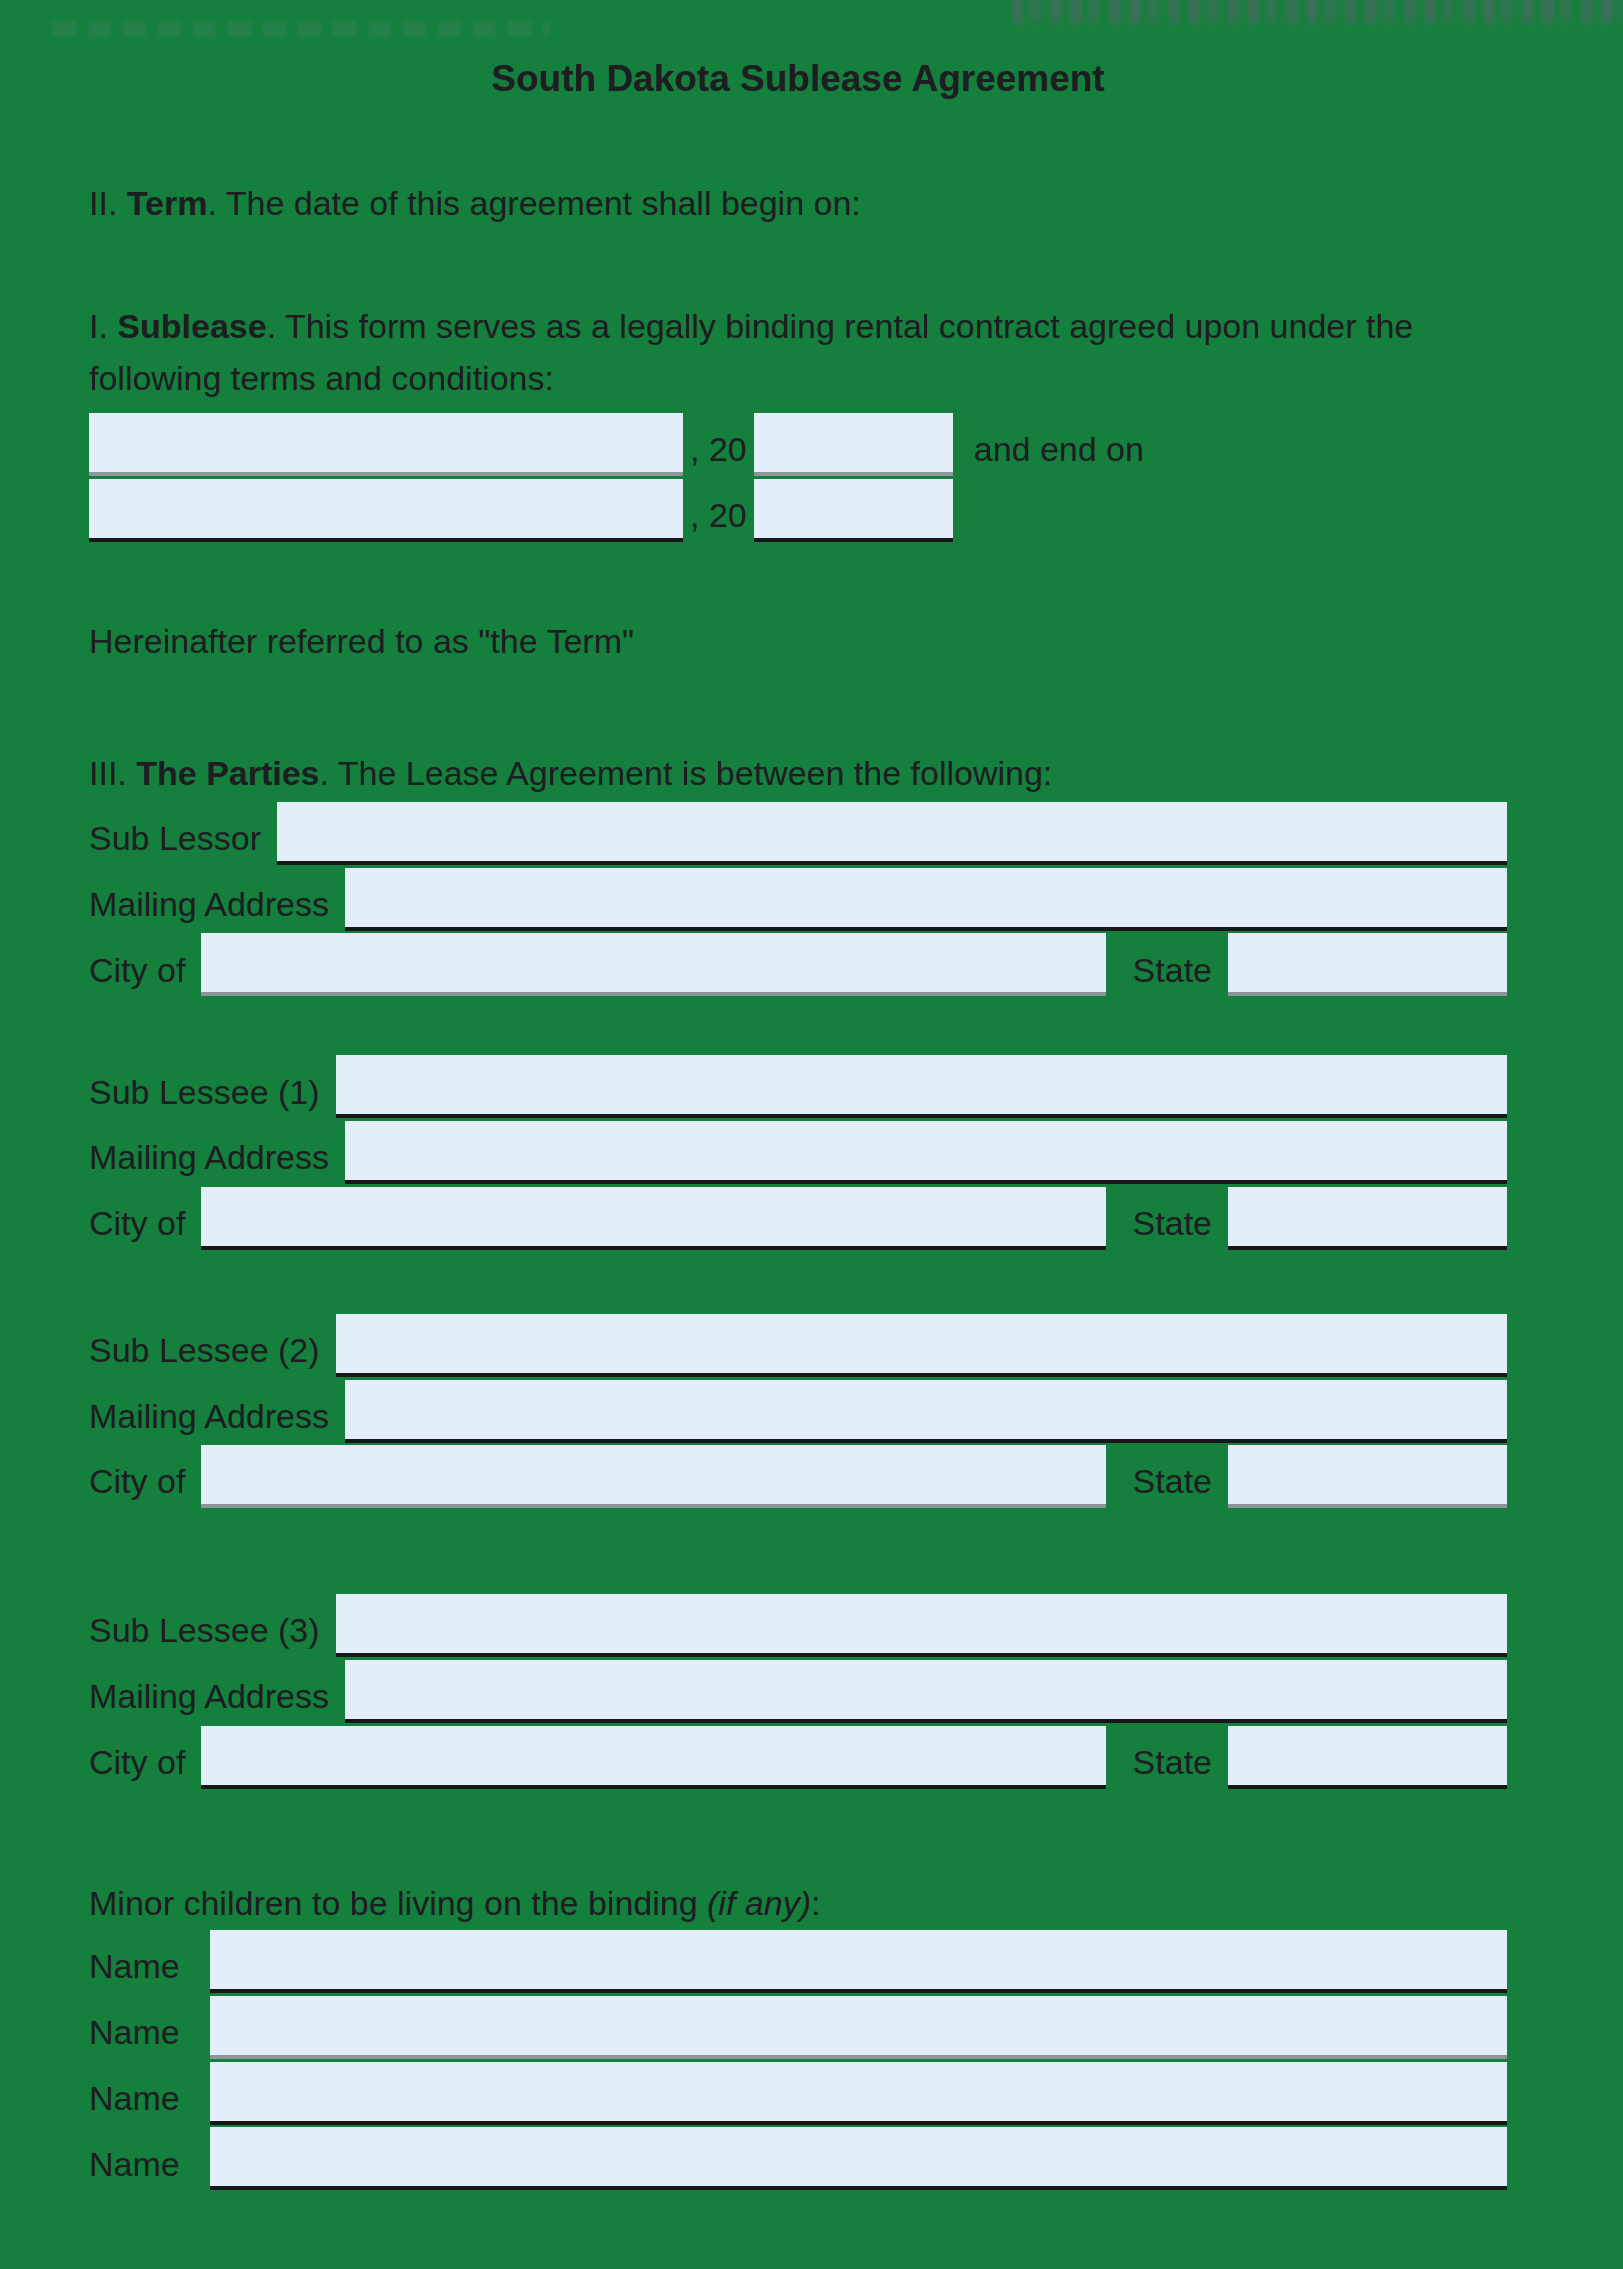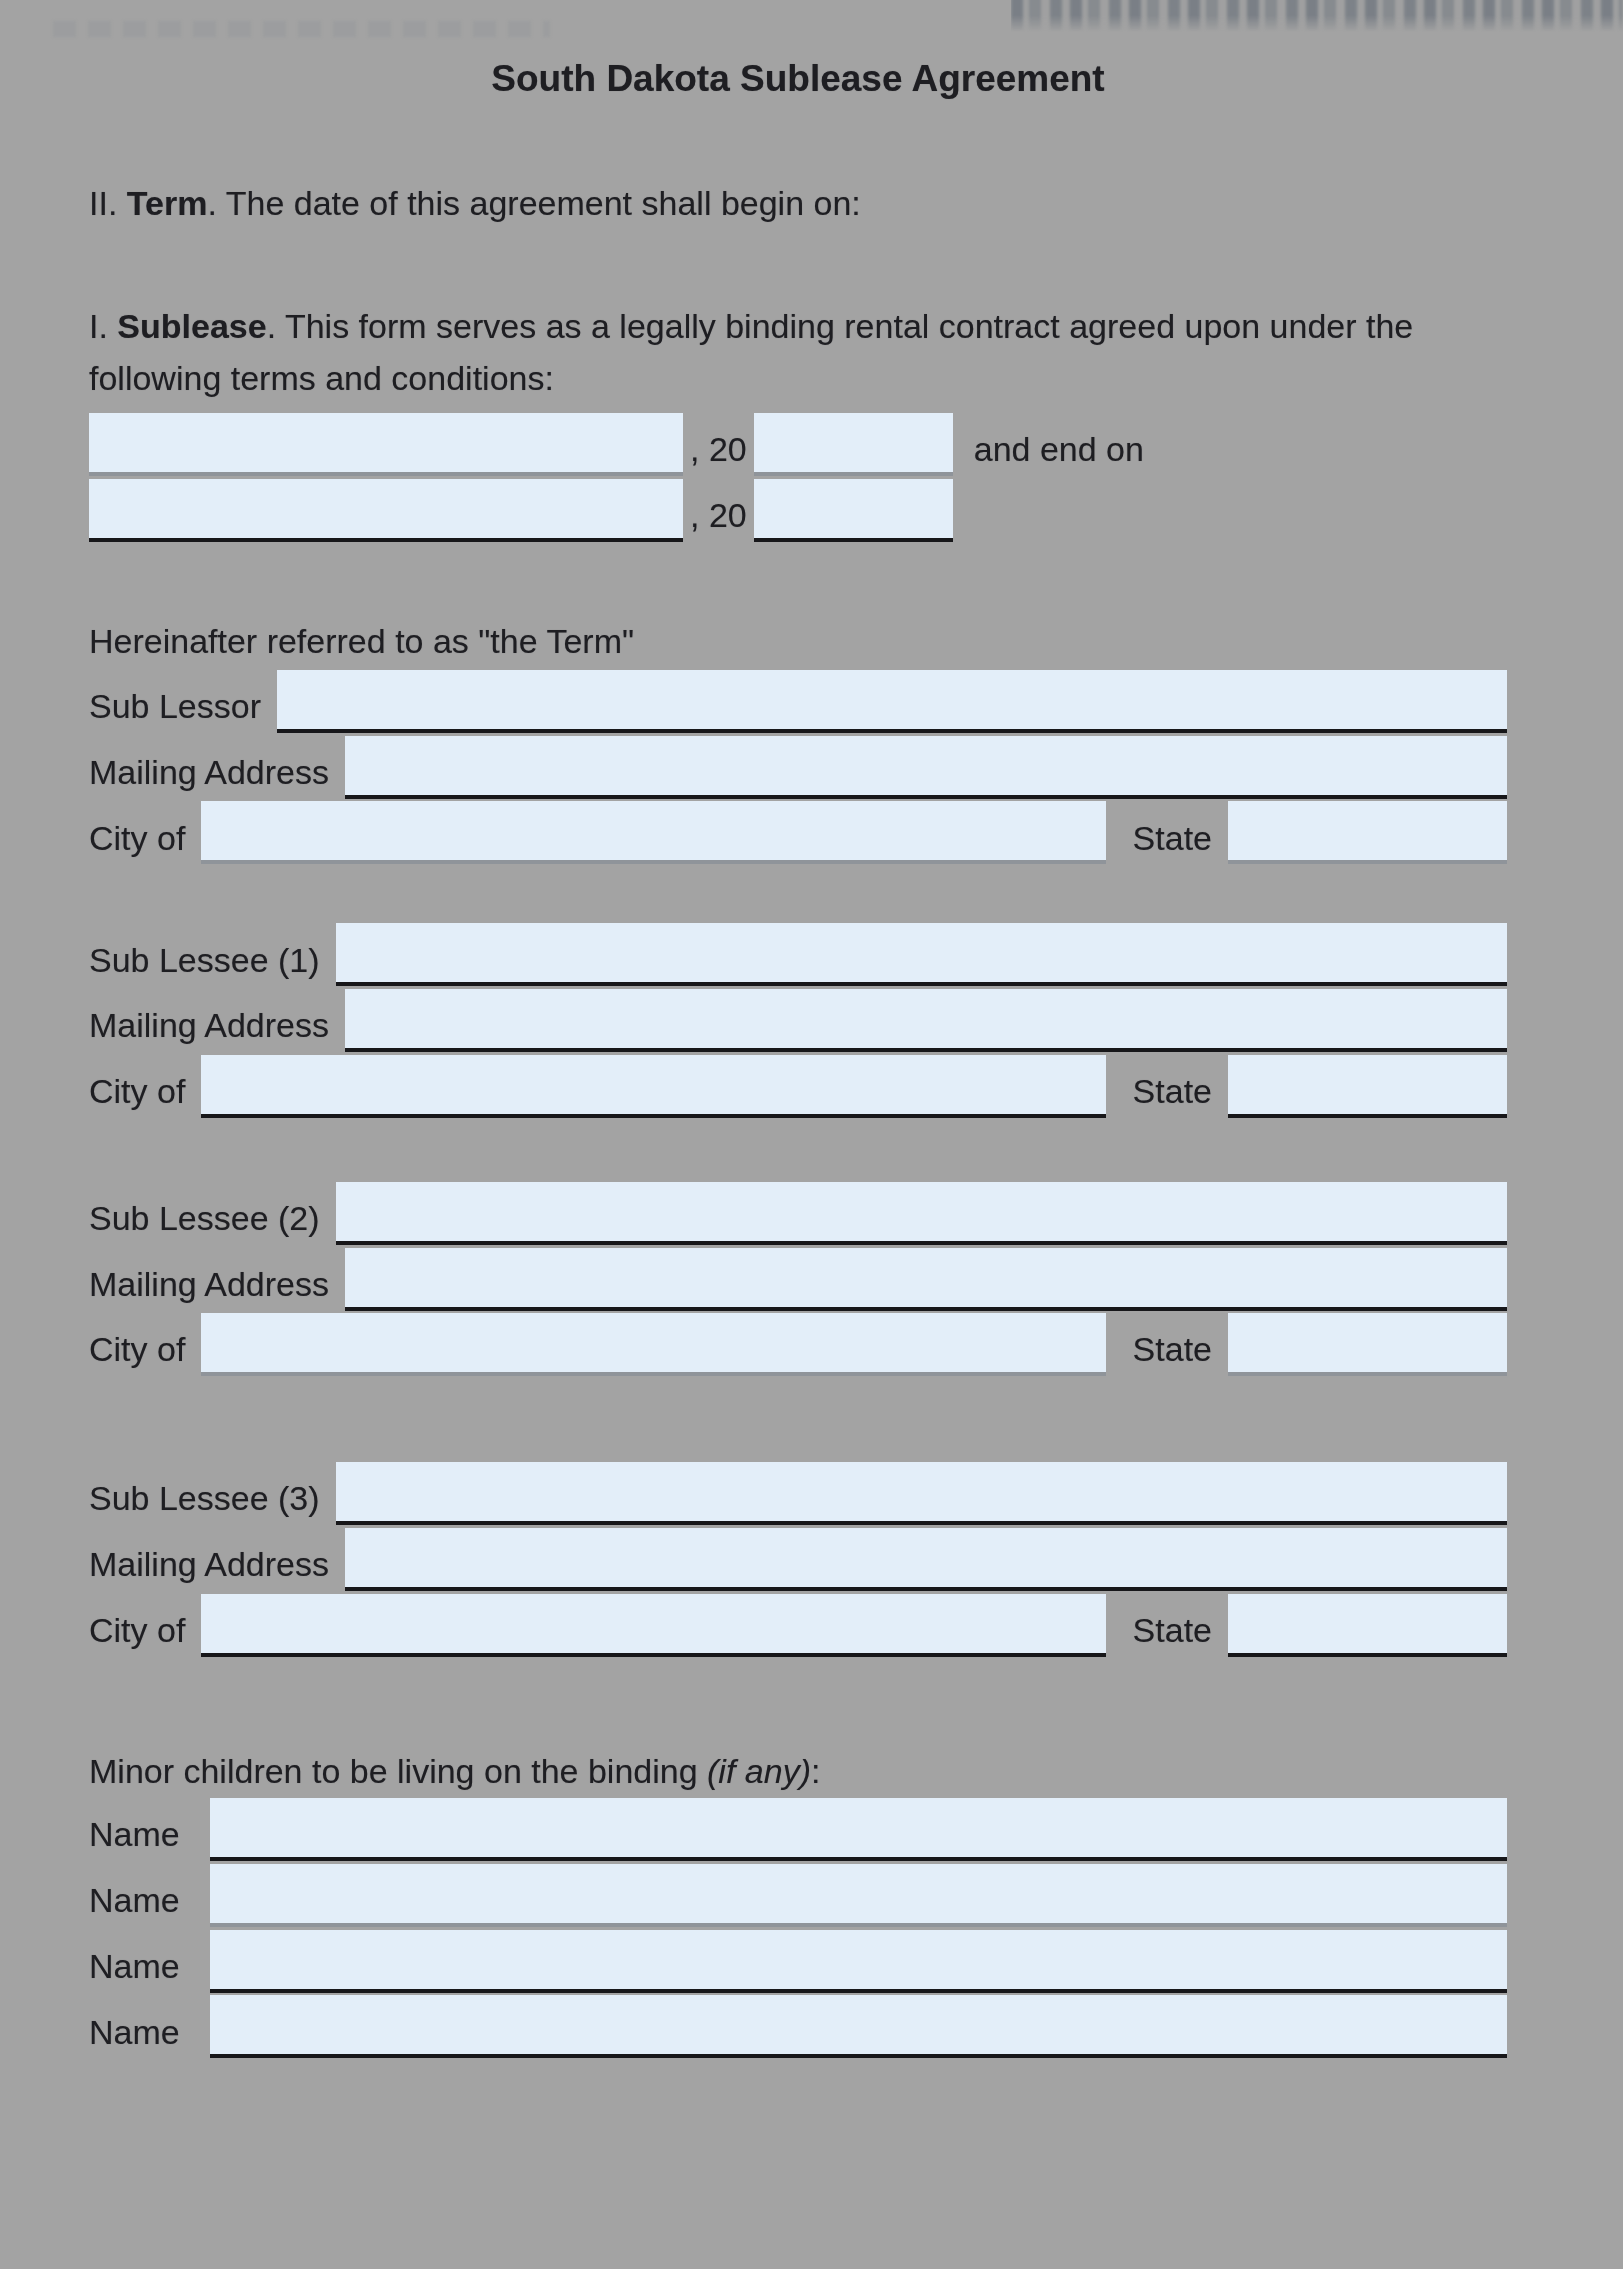--- a/index.html
+++ b/index.html
@@ -5,21 +5,21 @@
   * { margin:0; padding:0; box-sizing:border-box; }
   html,body { background:#ffffff; }
   body {
     font-family:"Liberation Sans","DejaVu Sans",sans-serif;
     color:var(--text,#1e1e22);
   }
   .page {
     position:relative;
     width:1623px; height:2270px;
     padding:0 116px 0 89px;
-    background:#a3a3a3;
+    background:#15803d;
     overflow:hidden;
   }
   
   .artifact-tr {
     position:absolute; top:-5.3px; right:0; width:612px; height:37px;
     background:repeating-linear-gradient(90deg,
       rgba(88,98,110,.55) 0 12.4px, rgba(88,98,110,.06) 12.4px 17.7px,
       rgba(88,98,110,.38) 17.7px 30px, rgba(88,98,110,.04) 30px 39px,
       rgba(88,98,110,.50) 39px 51px, rgba(88,98,110,.05) 51px 59px);
     filter:blur(1.8px);
@@ -114,20 +114,21 @@
   </div>
 
   <div class="frow term-row2">
     <div class="field term-f1"></div>
     <span class="flabel comma">, 20</span>
     <div class="field term-f2"></div>
   </div>
 
   <p class="para p-hereinafter">Hereinafter referred to as "the Term"</p>
 
+  <p class="para h-parties"><span>III. </span><span class="bold">The Parties</span><span>. The Lease Agreement is between the following:</span></p>
 
   <div class="group g0">
     <div class="frow">
       <span class="flabel">Sub Lessor</span>
       <div class="field grow"></div>
     </div>
     <div class="frow">
       <span class="flabel">Mailing Address</span>
       <div class="field grow"></div>
     </div>

